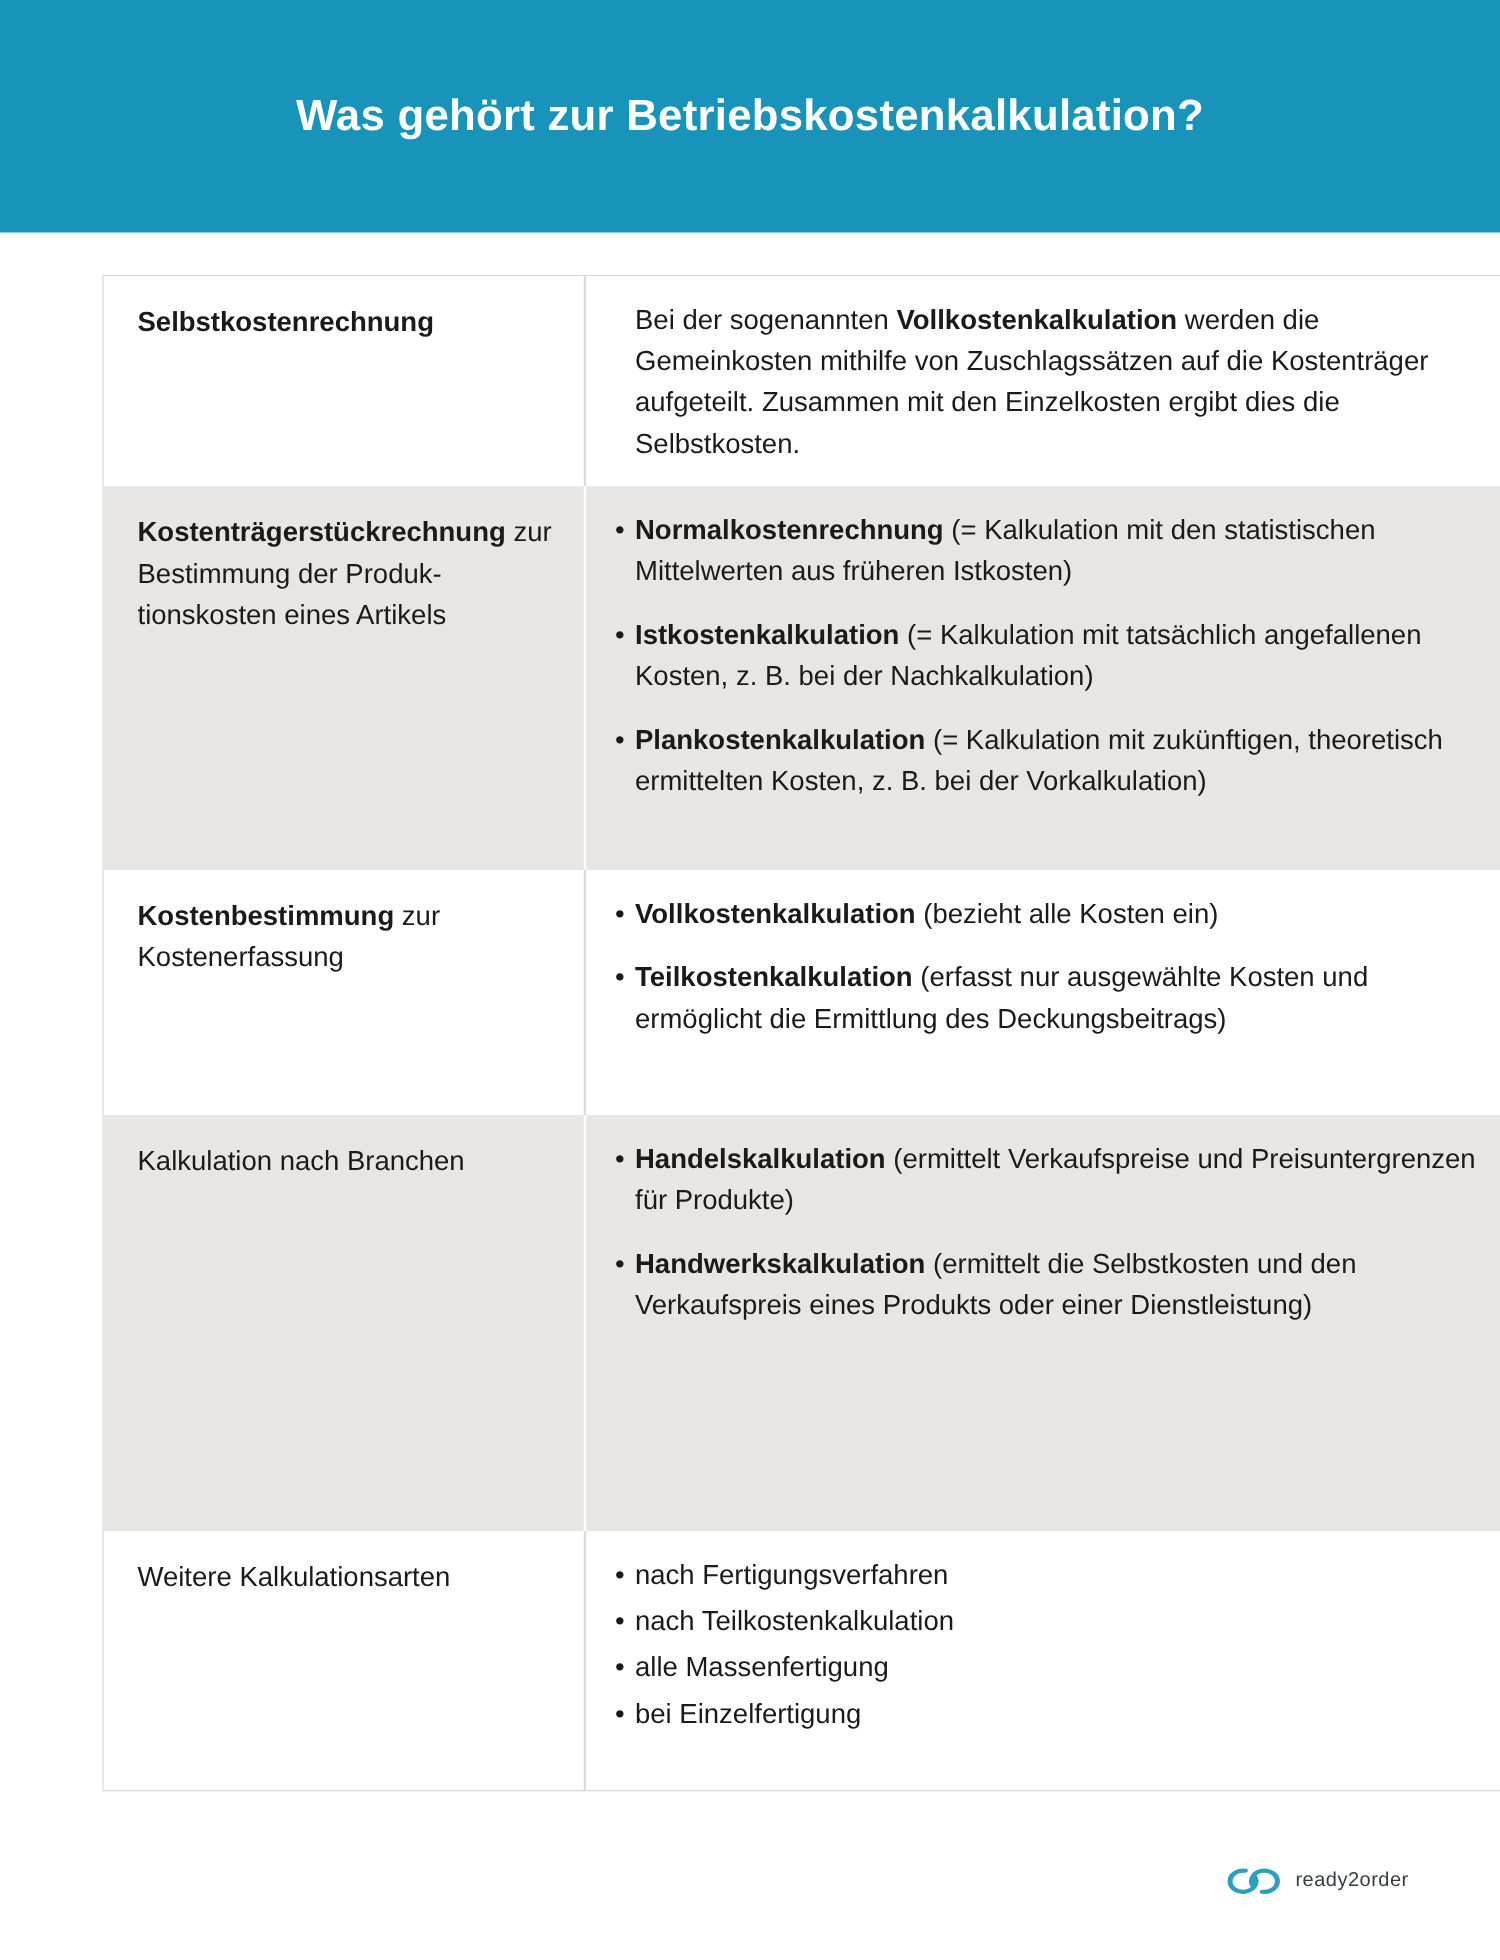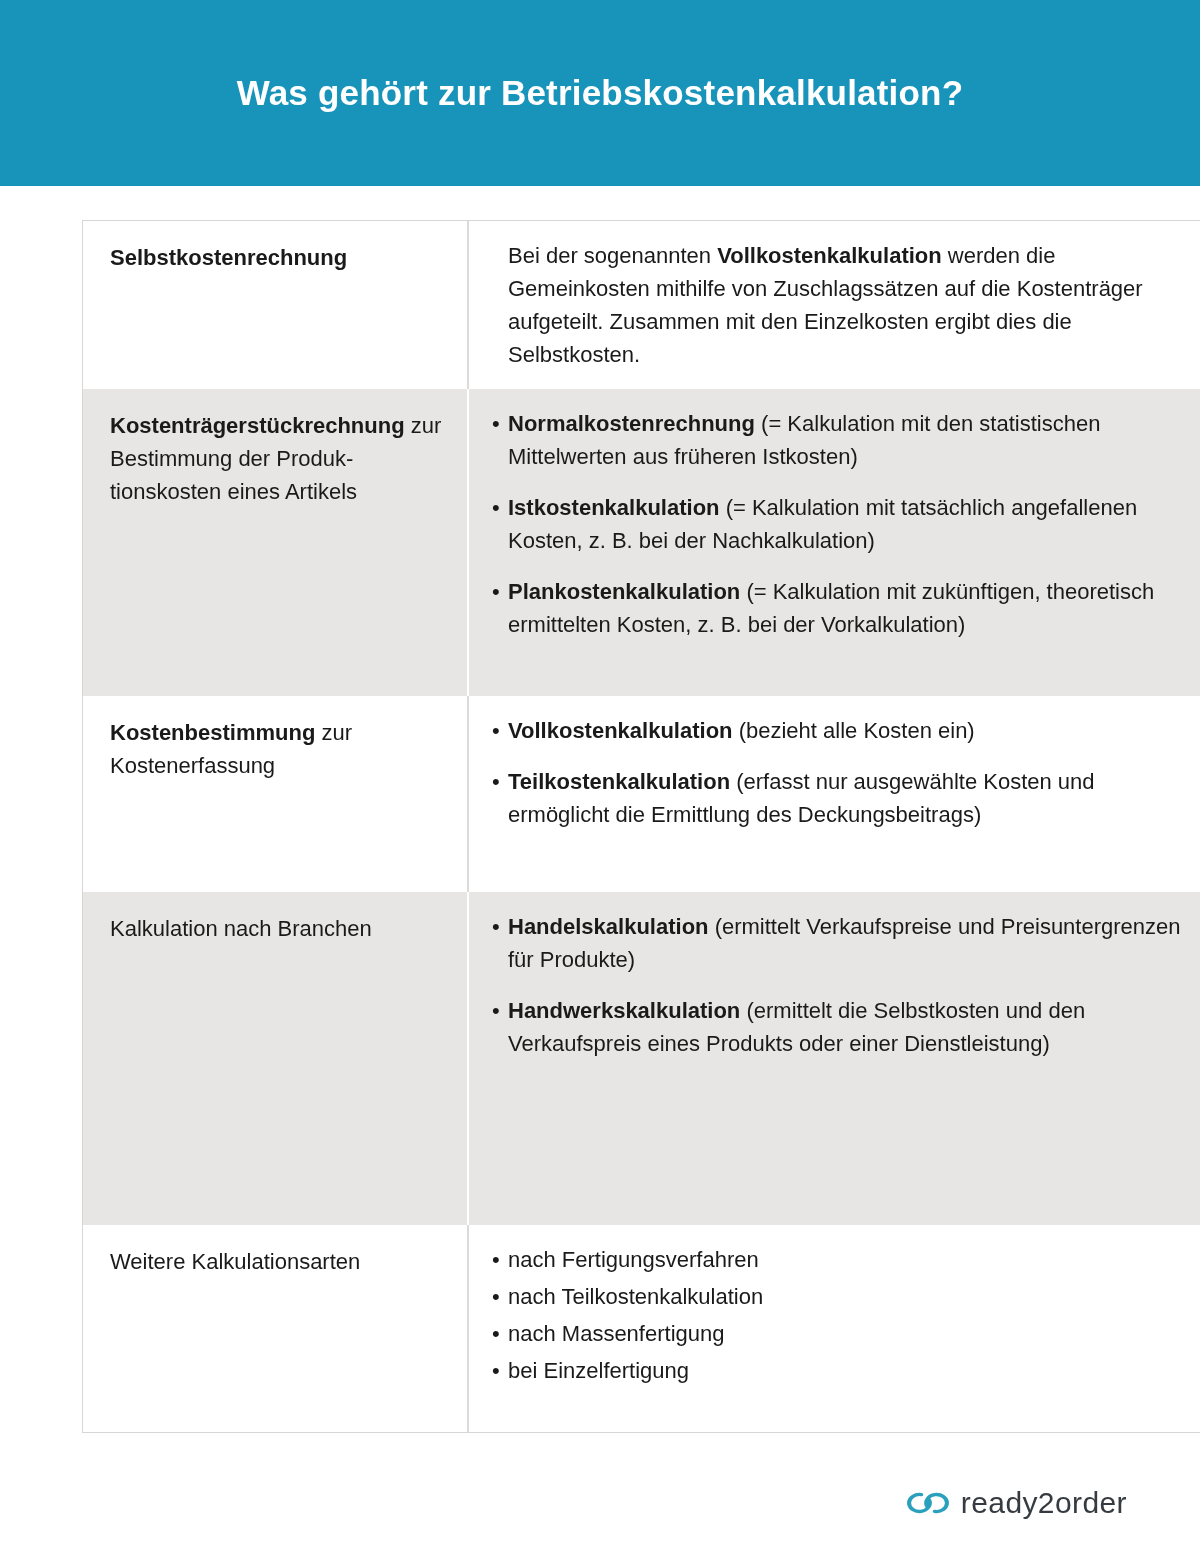--- a/index.html
+++ b/index.html
@@ -57,21 +57,21 @@
     position:absolute;left:-16px;top:0;
     font-size:22px;line-height:33px;color:var(--text);
   }
   .row.compact .item{margin-bottom:4px;}
   .footer{
     position:absolute;right:73px;bottom:48px;
     display:flex;align-items:center;gap:11px;
   }
   .logo-icon{display:block;}
   .logo-text{
-    font-size:30px;color:var(--logo-text);letter-spacing:.4px;
+    font-size:16px;color:var(--logo-text);letter-spacing:.4px;
   }
 </style>
 </head>
 <body>
 
 <div class="page">
 
   <header class="hero">
     <h1>Was gehört zur Betriebskostenkalkulation?</h1>
   </header>
@@ -103,21 +103,21 @@
     <div class="cell right">
           <p class="item bullet"><span class="pre"></span><b class="lead">Handelskalkulation</b><span class="rest"> (ermittelt Verkaufspreise und Preisuntergrenzen für Produkte)</span></p>
           <p class="item bullet"><span class="pre"></span><b class="lead">Handwerkskalkulation</b><span class="rest"> (ermittelt die Selbstkosten und den Verkaufspreis eines Produkts oder einer Dienstleistung)</span></p>
         </div>
   </section>
       <section class="row compact">
     <div class="cell left"><span class="seg-bold"></span><span class="seg">Weitere Kalkulationsarten</span></div>
     <div class="cell right">
           <p class="item bullet"><span class="pre"></span><b class="lead"></b><span class="rest">nach Fertigungsverfahren</span></p>
           <p class="item bullet"><span class="pre"></span><b class="lead"></b><span class="rest">nach Teilkostenkalkulation</span></p>
-          <p class="item bullet"><span class="pre"></span><b class="lead"></b><span class="rest">nach Massenfertigung</span></p>
+          <p class="item bullet"><span class="pre"></span><b class="lead"></b><span class="rest">alle Massenfertigung</span></p>
           <p class="item bullet"><span class="pre"></span><b class="lead"></b><span class="rest">bei Einzelfertigung</span></p>
         </div>
   </section>
     </main>
 
   <footer class="footer">
     <svg class="logo-icon" width="44" height="30" viewBox="0 0 36 30" preserveAspectRatio="none" fill="none" xmlns="http://www.w3.org/2000/svg">
       <path d="M 19 12.1 A 8.5 8.5 0 1 1 12.5 6.6" stroke="#2AA0BC" stroke-width="3.3" stroke-linecap="round"></path>
       <path d="M 17 17.9 A 8.5 8.5 0 1 1 23.5 23.4" stroke="#2AA0BC" stroke-width="3.3" stroke-linecap="round"></path>
     </svg>

